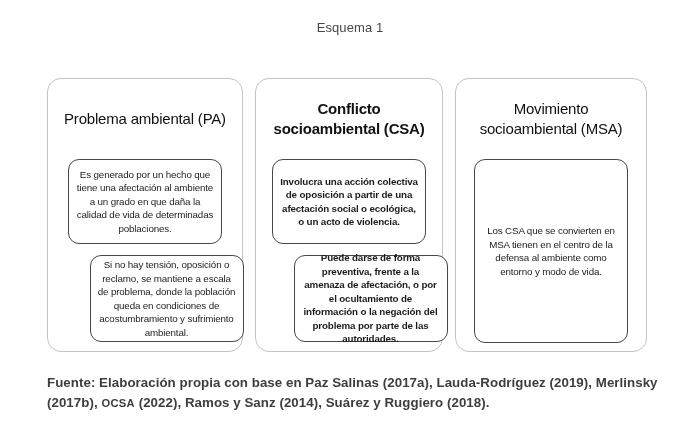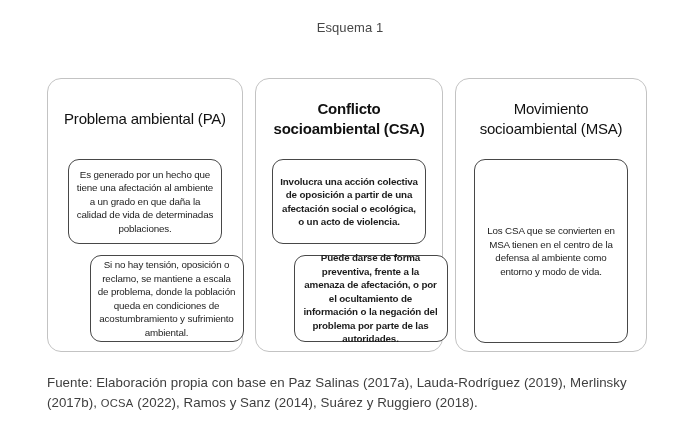--- a/index.html
+++ b/index.html
@@ -82,20 +82,21 @@
   .inner-box.h-tall { height: 184px; }
   .source-note {
     position: absolute;
     left: 47px;
     top: 373px;
     width: 625px;
     color: #3e3e3e;
     font-size: 13.3px;
     line-height: 19.5px;
     letter-spacing: 0.05px;
+    font-weight: bold;
   }
   .smallcaps { font-size: 11.2px; letter-spacing: 0.3px; }
 </style>
 </head>
 <body>
 
 <div class="figure-header">
   <div>Esquema 1</div>
 </div>
 

